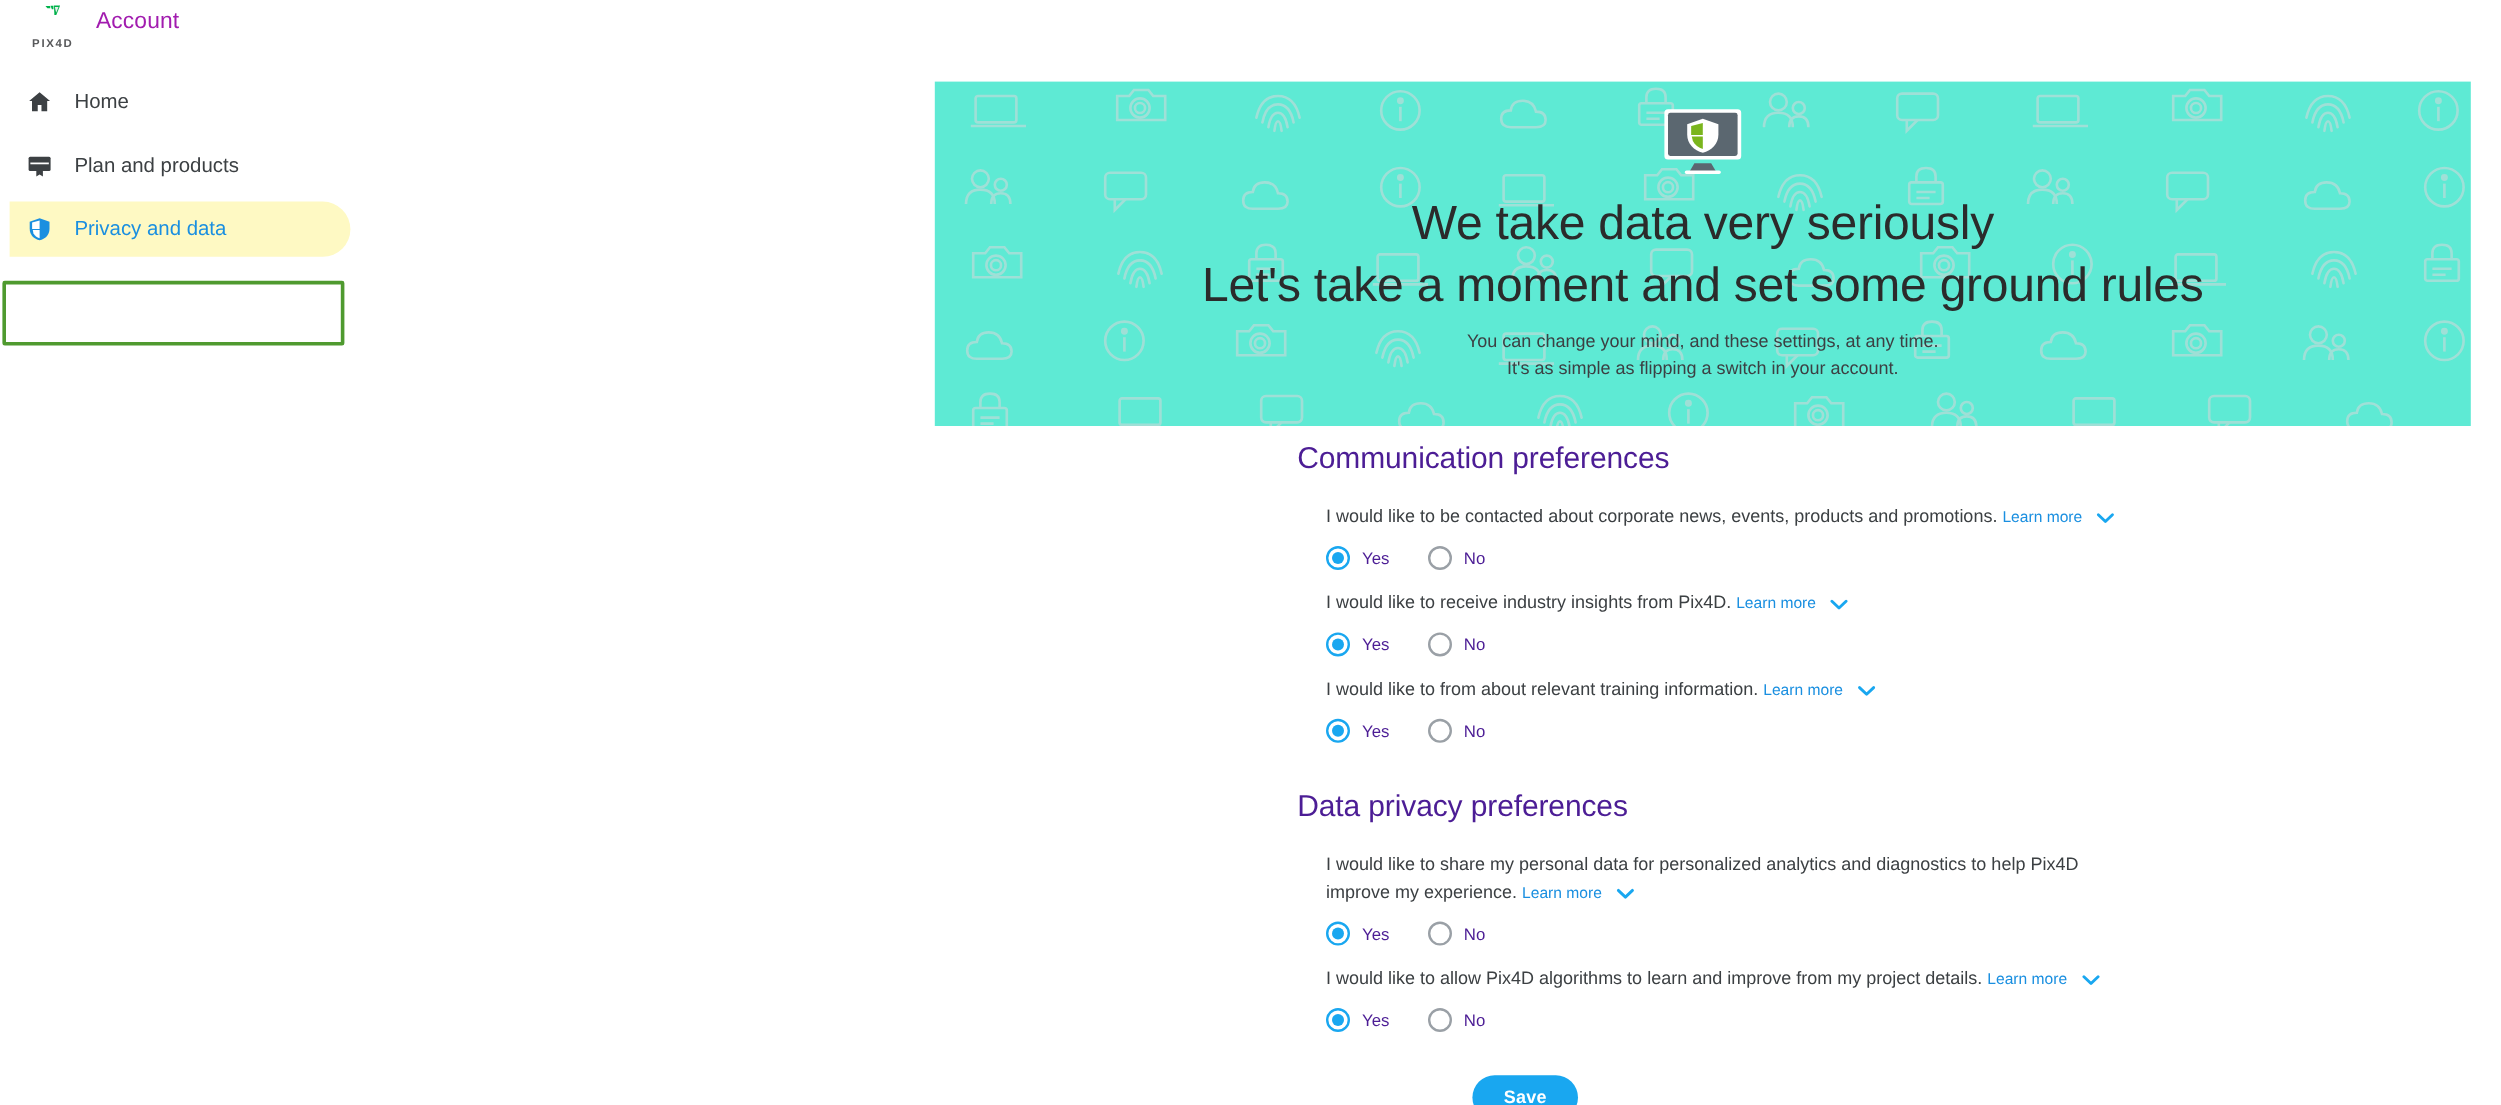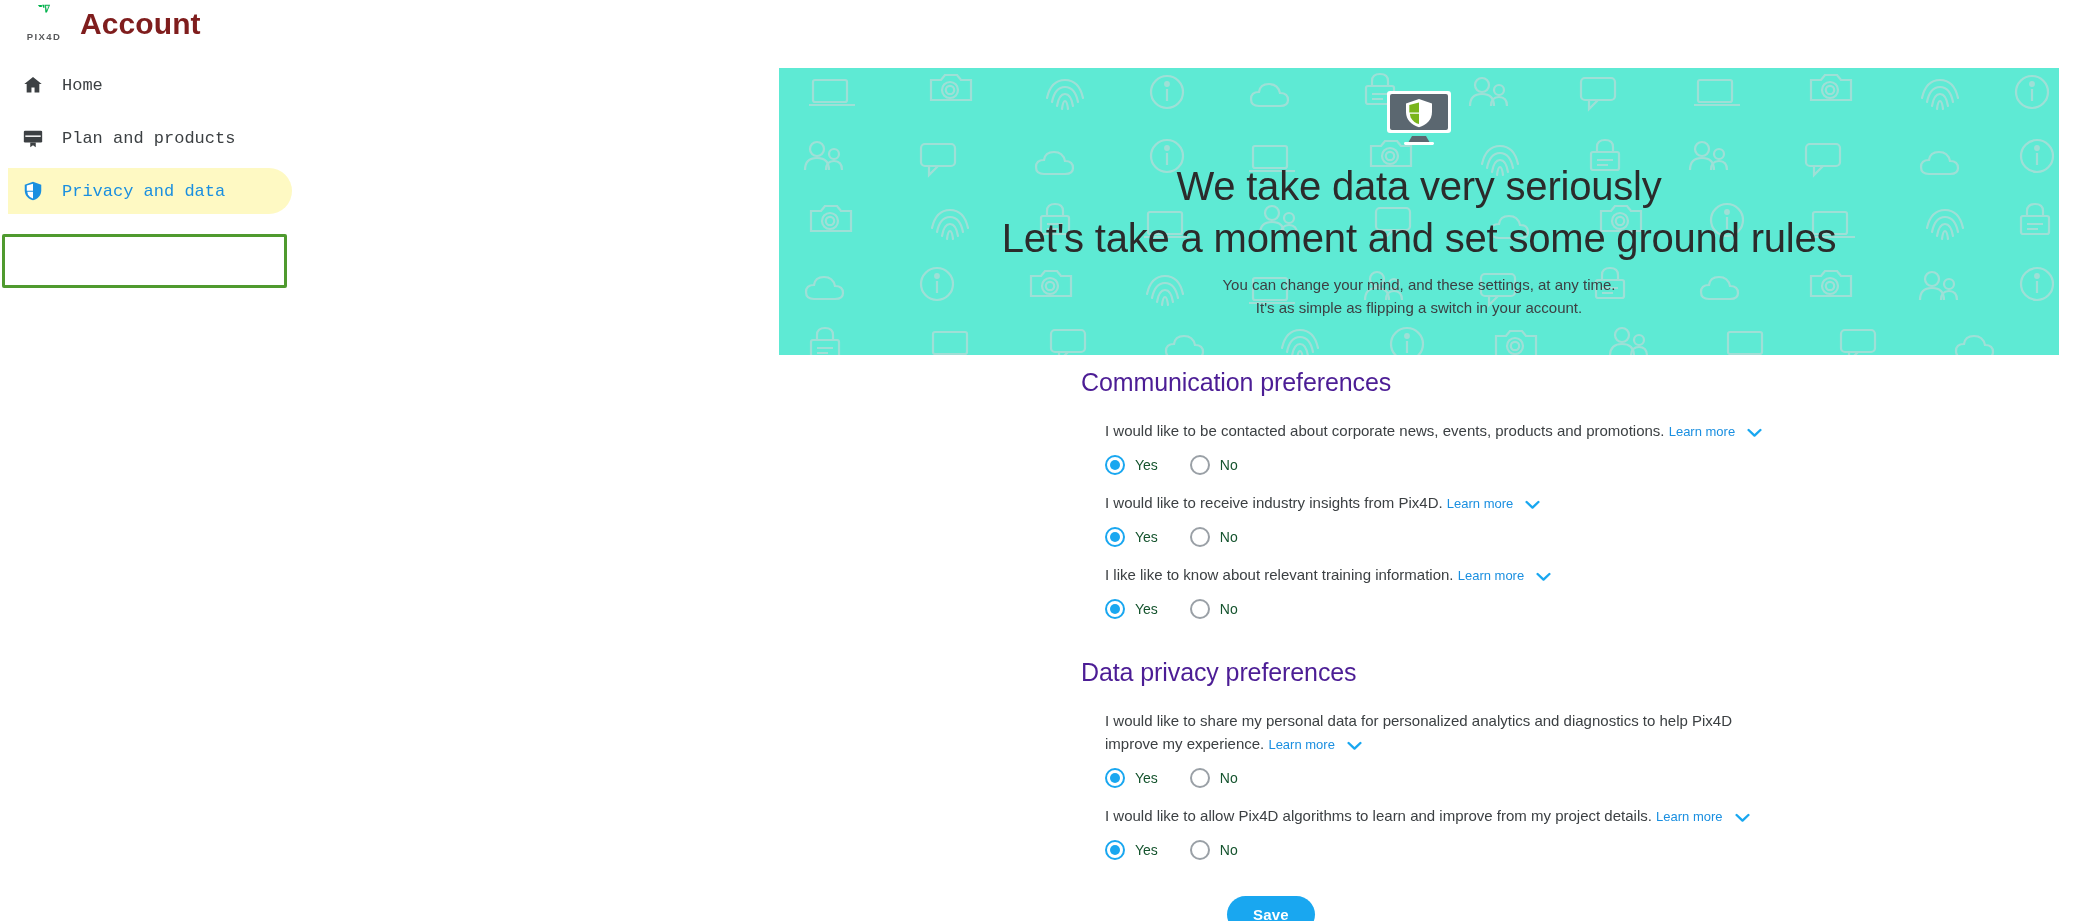--- a/index.html
+++ b/index.html
@@ -23,29 +23,28 @@
     display: flex; flex-direction: column; align-items: center; justify-content: center;
   }
   .logo-mark { width: 26px; height: 17px; display: block; }
   .logo-word {
     font-size: 9.5px; letter-spacing: 1.4px; color: #58595b;
     font-weight: 700; line-height: 11px; margin-top: 18px;
     font-family: "Liberation Sans", sans-serif;
   }
   .app-title {
     position: absolute; left: 80px; top: 7px;
-    font-size: 30px; color: #7f1d1d; font-weight: 700;
+    font-size: 19px; color: #a21caf; font-weight: 400;
     letter-spacing: .1px;
   }
 
   
   .sidebar {
     position: absolute; left: 0; top: 62px;
     width: 300px;
-    font-family: Liberation Mono, monospace;
   }
   .nav-item {
     position: relative;
     display: flex; align-items: center;
     height: 46px;
     margin: 0 8px 7px 8px;
     padding-left: 12px;
     border-radius: 0 24px 24px 0;
     color: #3c4043;
     font-size: 17px;
@@ -139,21 +138,21 @@
     display: flex; align-items: center; justify-content: center;
     background: #fff;
     flex: 0 0 20px;
   }
   .radio.checked { border-color: #19a7f0; }
   .radio.checked::after {
     content: ""; width: 10px; height: 10px; border-radius: 50%;
     background: #19a7f0;
   }
   .radio-label {
-    font-size: 14px; color: #14532d; margin-left: 10px;
+    font-size: 14px; color: #4c1d95; margin-left: 10px;
   }
   .save-wrap {
     margin-top: 22px;
     display: flex; justify-content: center;
     width: 380px;
   }
   .save-btn {
     background: #19a7f0; color: #fff;
     border: none; border-radius: 22px;
     padding: 10px 26px;
@@ -385,21 +384,21 @@
       </label>
       <label class="radio-opt">
         <span class="radio"></span>
         <span class="radio-label">No</span>
       </label>
     </div>
   </div>
 
   <div class="pref">
     <div class="pref-text">
-      <span>I like like to know about relevant training information.</span>
+      <span>I would like to from about relevant training information.</span>
       <a class="learn-more">Learn more</a>
       <span class="chev">
         <svg width="15" height="10" viewBox="0 0 15 10">
             <path d="M1.6 2 L7.5 7.6 L13.4 2" stroke="#19a7f0" stroke-width="2.4" fill="none" stroke-linecap="round" stroke-linejoin="round"></path>
           </svg>
       </span>
     </div>
     <div class="radio-row">
       <label class="radio-opt">
         <span class="radio checked"></span>

